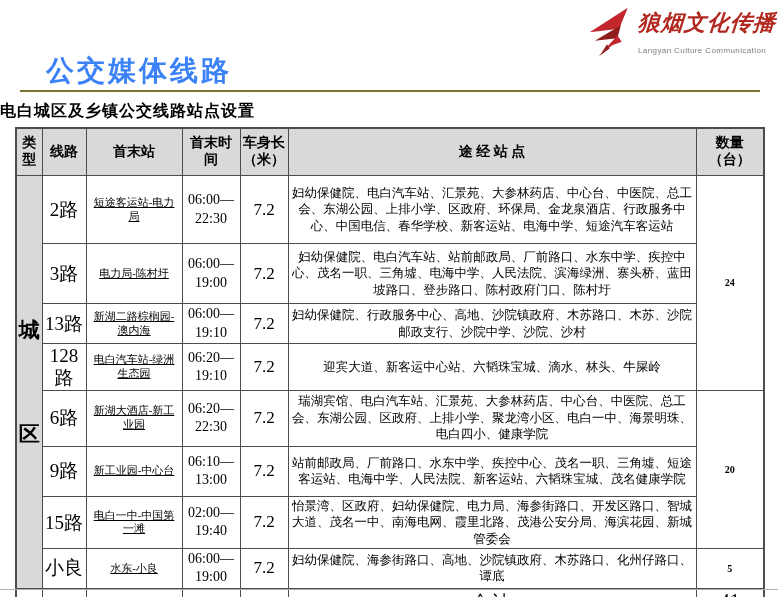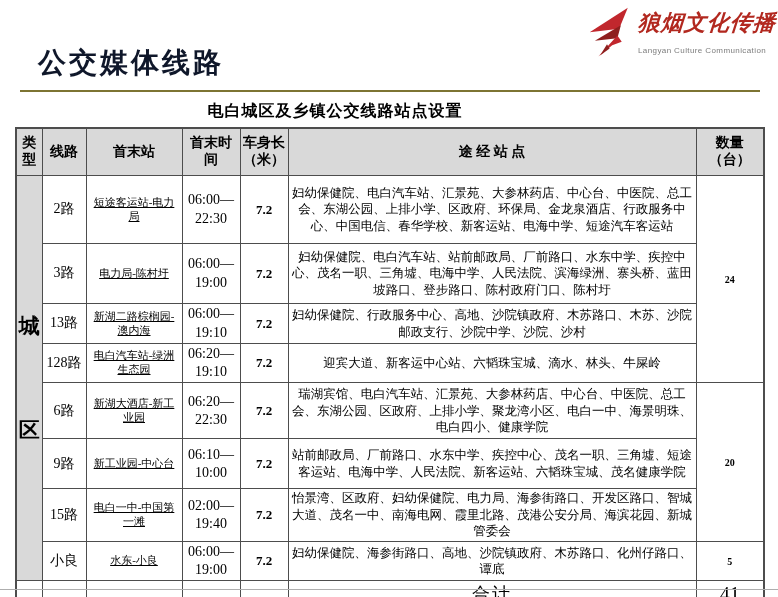--- a/index.html
+++ b/index.html
@@ -4,38 +4,38 @@
 <style>
   html,body{margin:0;padding:0;}
   body{
     width:778px;height:597px;background:#ffffff;position:relative;overflow:hidden;
     font-family:"Liberation Serif","DejaVu Serif",serif;color:#000;
   }
   .slide{position:absolute;inset:0;}
 
   
   .page-title{
-    position:absolute;left:30px;top:36px;margin:8px;
-    font-size:28px;font-weight:bold;letter-spacing:3px;color:#0f172a;
+    position:absolute;left:30px;top:36px;margin:16px;
+    font-size:28px;font-weight:bold;letter-spacing:3px;color:#3b82f6;
   }
   .logo{position:absolute;top:6px;right:2px;display:flex;align-items:center;gap:5px;}
   .logo-bird{width:52px;height:54px;flex:0 0 auto;}
   .logo-text{display:flex;flex-direction:column;align-items:flex-start;}
   .logo-zh{
     font-size:22px;font-weight:bold;color:#b2281f;font-style:italic;
     transform:skewX(-4deg);letter-spacing:1px;line-height:1.1;white-space:nowrap;
   }
   .logo-en{
     font-family:"Liberation Sans","DejaVu Sans",sans-serif;
     font-size:8px;color:#7c7c7c;letter-spacing:.4px;white-space:nowrap;margin-top:10px;
   }
   .title-rule{position:absolute;top:90px;left:20px;width:740px;height:2px;background:#7d7433;}
 
   .table-title{
-    position:absolute;top:101px;left:0;width:670px;text-align:center;
+    position:absolute;top:101px;left:0;width:670px;
     font-size:16px;font-weight:bold;letter-spacing:1px;
   }
 
   
   table.bus{
     position:absolute;top:127px;left:15px;width:748px;
     border-collapse:collapse;table-layout:fixed;
     font-family:"Liberation Serif","DejaVu Serif",serif;
   }
   table.bus th,table.bus td{
@@ -46,24 +46,24 @@
   thead th{
     background:#d9d9d9;font-size:14px;font-weight:bold;line-height:1.2;height:44px;
   }
   .col-type{width:26px;}  .col-route{width:44px;} .col-term{width:96px;}
   .col-time{width:58px;}  .col-len{width:48px;}   .col-stops{width:408px;}
   .col-qty{width:68px;}
 
   .type-cell{background:#d9d9d9;font-weight:bold;font-size:21px;padding:0;}
   .type-vert{display:flex;flex-direction:column;align-items:center;justify-content:center;gap:76px;}
 
-  .route-cell{font-size:14px;line-height:1.15;}
+  .route-cell{font-size:19px;line-height:1.15;}
   .term-cell{font-size:11px;line-height:1.25;text-decoration:underline;}
   .time-cell{font-size:14px;line-height:1.3;}
-  .len-cell{font-size:13px;font-weight:bold;}
+  .len-cell{font-size:17px;}
   .stops-cell{font-size:12.5px;line-height:1.32;padding:2px 3px;}
   .qty-cell{font-size:10px;font-weight:bold;}
 
   .h68{height:68px}.h60{height:60px}.h40{height:40px}.h30{height:30px}
   .h56{height:56px}.h50{height:50px}.h32{height:32px}.h26{height:26px}
 
   .total-label-cell{font-size:18px;text-align:right;padding-right:8px;letter-spacing:2px;}
   .total-value-cell{font-size:20px;}
 
   .bottom-rule{position:absolute;top:589px;left:0;width:778px;height:1px;background:#aeaeae;}
@@ -153,21 +153,21 @@
         <td class="route-cell">6路</td>
         <td class="term-cell">新湖大酒店-新工业园</td>
         <td class="time-cell">06:20—22:30</td>
         <td class="len-cell">7.2</td>
         <td class="stops-cell">瑞湖宾馆、电白汽车站、汇景苑、大参林药店、中心台、中医院、总工会、东湖公园、区政府、上排小学、聚龙湾小区、电白一中、海景明珠、电白四小、健康学院</td>
         <td class="qty-cell" rowspan="3">20</td>
       </tr>
       <tr class="h50">
         <td class="route-cell">9路</td>
         <td class="term-cell">新工业园-中心台</td>
-        <td class="time-cell">06:10—10:00</td>
+        <td class="time-cell">06:10—13:00</td>
         <td class="len-cell">7.2</td>
         <td class="stops-cell">站前邮政局、厂前路口、水东中学、疾控中心、茂名一职、三角墟、短途客运站、电海中学、人民法院、新客运站、六韬珠宝城、茂名健康学院</td>
       </tr>
       <tr class="h50">
         <td class="route-cell">15路</td>
         <td class="term-cell">电白一中-中国第一滩</td>
         <td class="time-cell">02:00—19:40</td>
         <td class="len-cell">7.2</td>
         <td class="stops-cell">怡景湾、区政府、妇幼保健院、电力局、海参街路口、开发区路口、智城大道、茂名一中、南海电网、霞里北路、茂港公安分局、海滨花园、新城管委会</td>
       </tr>

